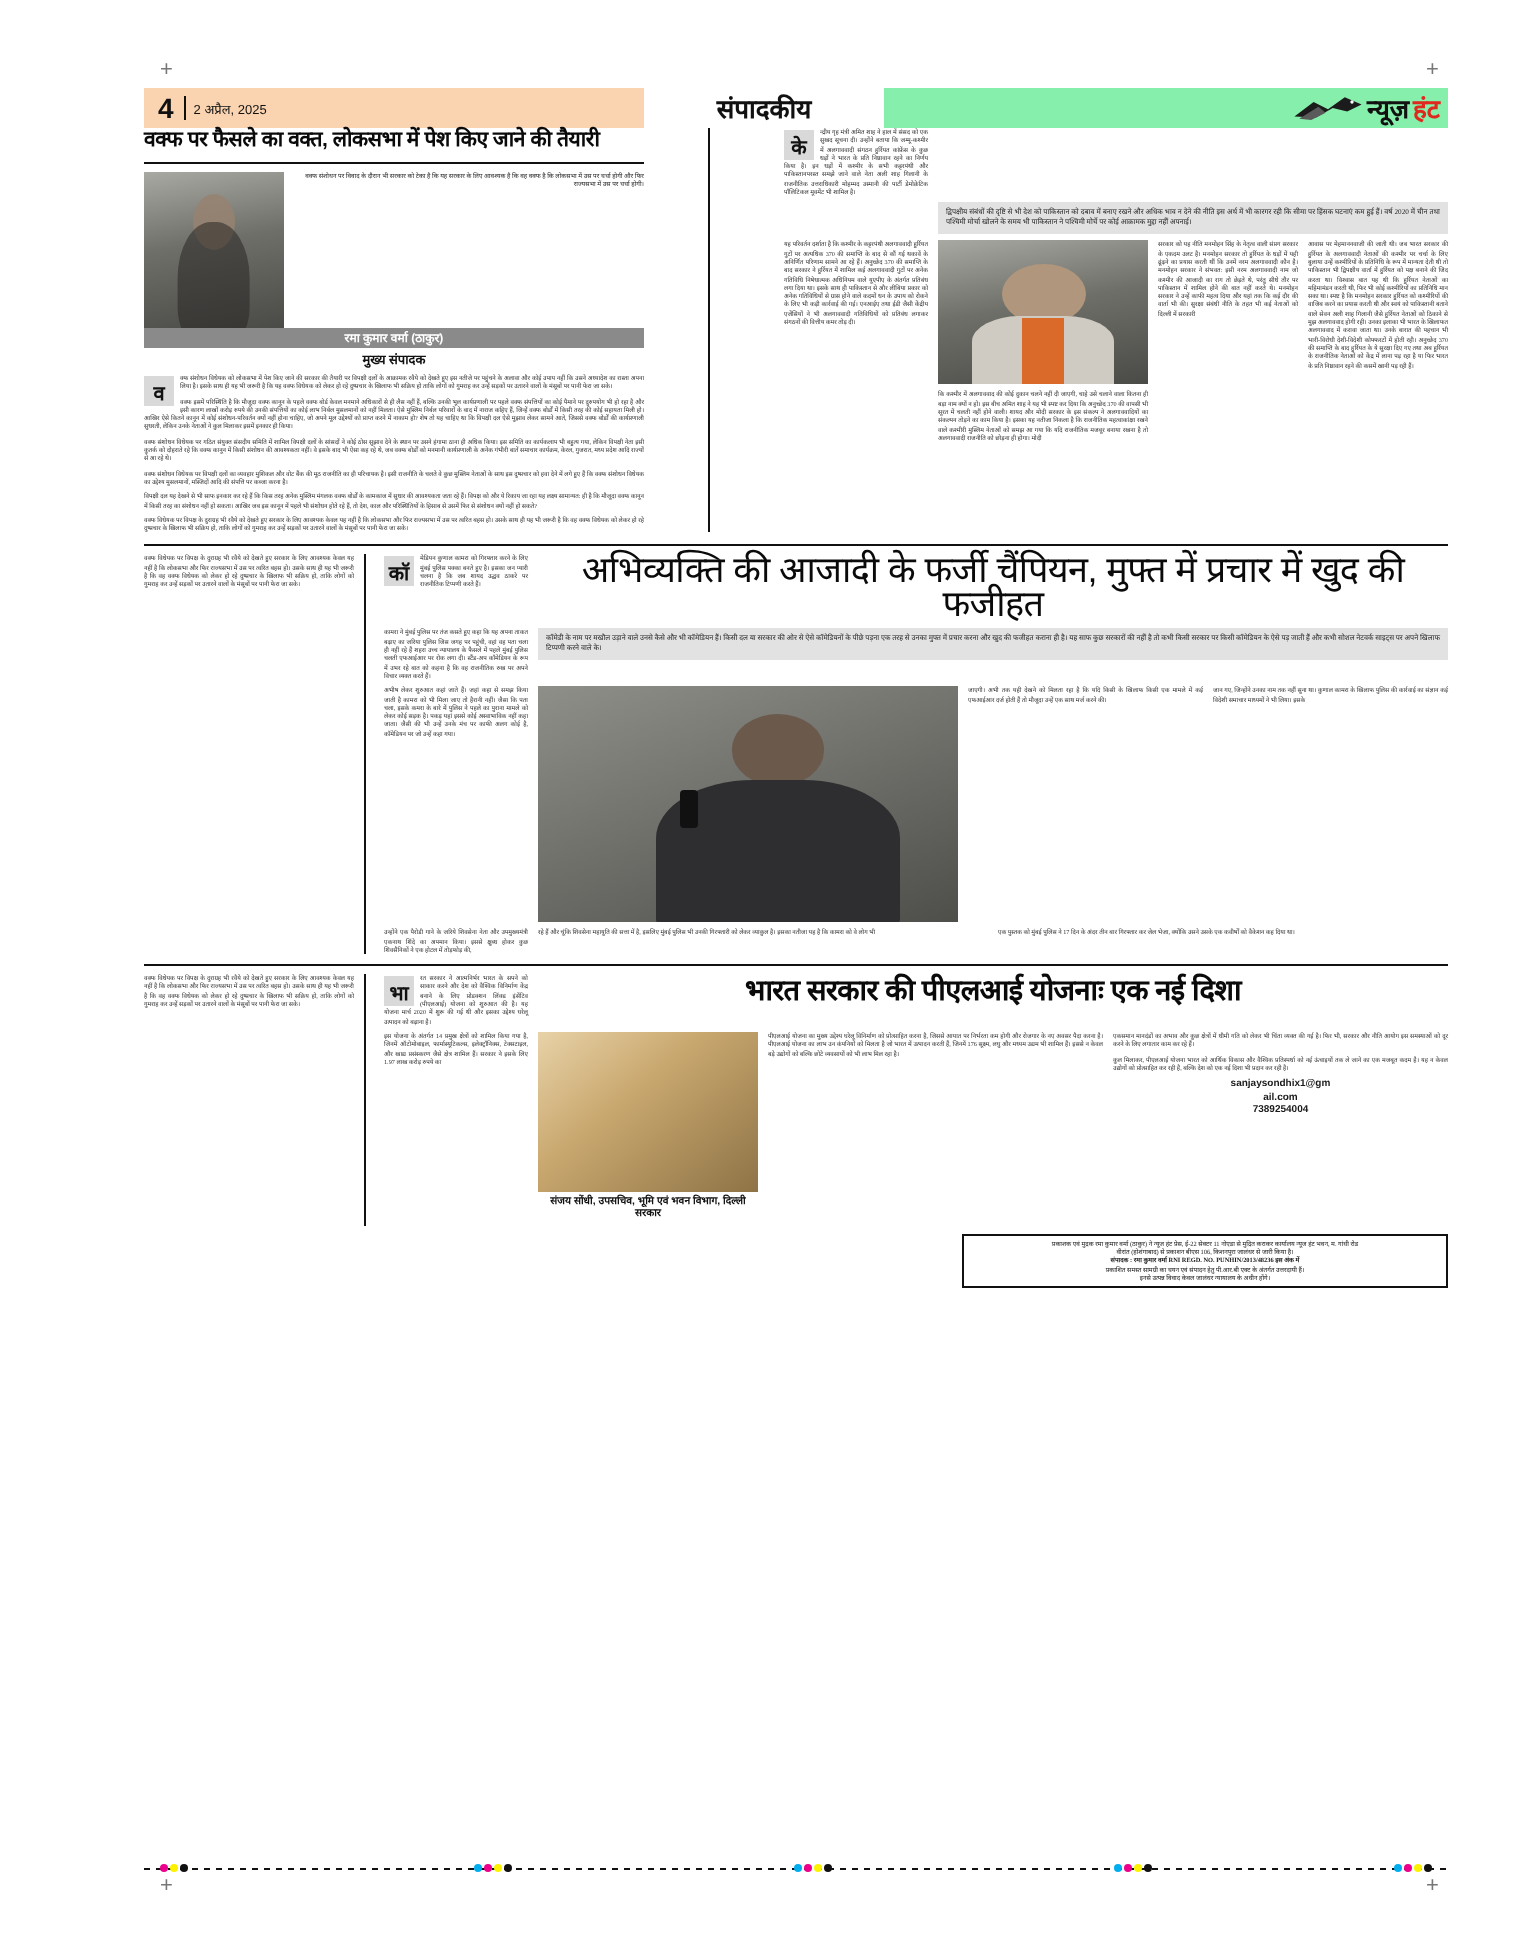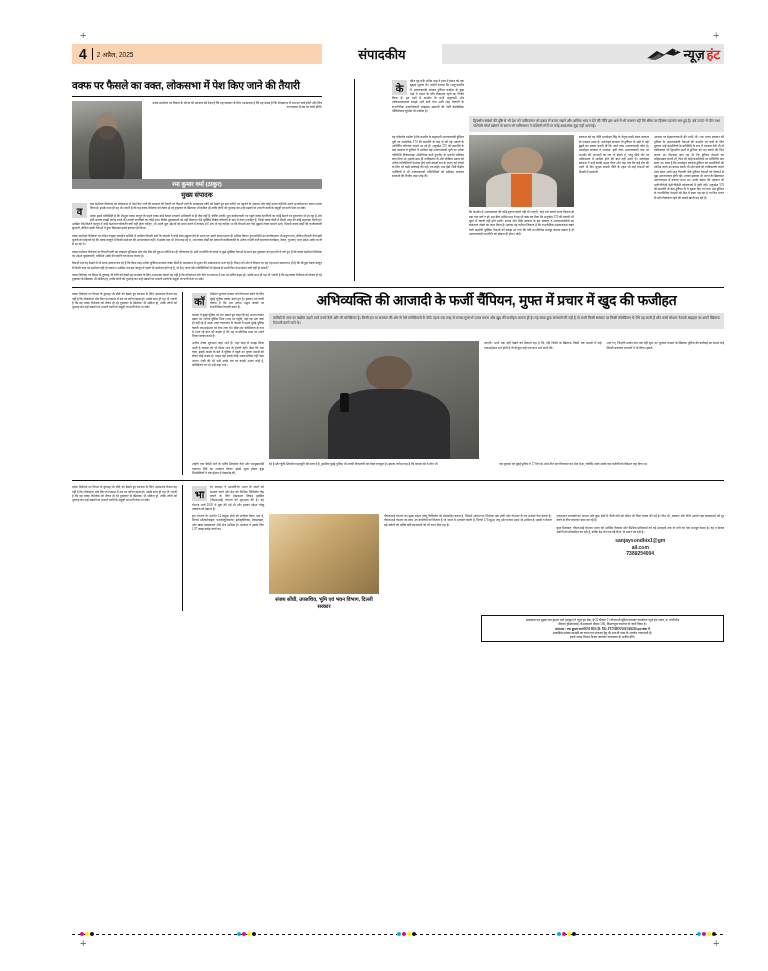--- a/index.html
+++ b/index.html
@@ -16,41 +16,41 @@
   .sheet{position:absolute;left:72px;top:44px;width:652px;height:893px;}
 
   
   .masthead{display:flex;align-items:stretch;height:20px;border-bottom:0;}
   .folio{display:flex;align-items:center;width:250px;background:#fad4b0;}
   .folio .pn{font-weight:bold;font-size:14px;padding:0 5px 0 7px;color:#111;letter-spacing:0;}
   .folio .vr{width:1px;background:#111;height:12px;}
   .folio .dt{font-size:6.5px;padding-left:4px;color:#111;}
   .section-name{width:120px;display:flex;align-items:center;justify-content:center;
     font-size:13px;font-weight:bold;color:#111;background:#fff;}
-  .brandbar{flex:1;background:#e5e5e5;position:relative;display:flex;align-items:center;justify-content:flex-end;}
+  .brandbar{flex:1;background:#86efac;position:relative;display:flex;align-items:center;justify-content:flex-end;}
   .logo{display:flex;align-items:center;gap:2px;padding-right:4px;}
   .logo .bird{width:36px;height:16px;}
   .logo .nm{font-size:13px;font-weight:bold;color:#111;}
   .logo .hunt{font-size:13px;font-weight:bold;color:#e0281e;}
 
   
   .col-text{font-size:3.1px;line-height:4.3px;text-align:justify;color:#2a2a2a;
     font-family:"Liberation Serif",serif;}
   .rule-v{background:#111;width:1px;}
 
   
-  .top{display:flex;margin-top:15px;gap:28px;}
+  .top{display:flex;margin-top:0;gap:28px;}
   .left-pack{width:250px;}
   .right-pack{flex:1;padding-left:5px;}
 
   .hl1{font-size:10.5px;font-weight:bold;line-height:13px;color:#0a0a0a;
        font-family:"Liberation Sans",sans-serif;letter-spacing:-.2px;}
   .hl-main{font-size:15.5px;font-weight:bold;line-height:19px;color:#0a0a0a;
        letter-spacing:-.3px;margin-top:1px;}
-  .hl-mid{font-size:14px;font-weight:bold;line-height:17px;color:#0a0a0a;letter-spacing:-.3px;text-align:center;}
+  .hl-mid{font-size:18px;font-weight:normal;line-height:17px;color:#0a0a0a;letter-spacing:-.3px;text-align:center;}
   .hl-bot{font-size:14.5px;font-weight:bold;line-height:18px;color:#0a0a0a;letter-spacing:-.3px;text-align:center;}
 
   .dropcap{float:left;width:15px;height:15px;background:#d9d9d9;color:#111;
     font-size:10px;font-weight:bold;display:flex;align-items:center;justify-content:center;
     margin:1px 3px 1px 0;}
 
   .photo{background:linear-gradient(170deg,#a9a9a4,#6f6f6a 45%,#4a4a46);position:relative;overflow:hidden;}
   .photo.person::after{content:"";position:absolute;left:50%;top:32%;transform:translateX(-50%);
     width:52%;height:78%;border-radius:46% 46% 30% 30%;background:rgba(40,38,36,.55);}
   .photo.person::before{content:"";position:absolute;left:50%;top:14%;transform:translateX(-50%);
@@ -256,20 +256,23 @@
       </div>
 
       <div class="rule-v"></div>
 
       <div style="flex:1;padding-left:4px;">
         <div style="display:flex;gap:5px;">
           <div style="width:72px;">
             <span class="dropcap">भा</span>
             <div class="col-text">रत सरकार ने आत्मनिर्भर भारत के सपने को साकार करने और देश को वैश्विक विनिर्माण केंद्र बनाने के लिए प्रोडक्शन लिंक्ड इंसेंटिव (पीएलआई) योजना को शुरुआत की है। यह योजना मार्च 2020 में शुरू की गई थी और इसका उद्देश्य घरेलू उत्पादन को बढ़ाना है।</div>
           </div>
+          <div style="flex:1;">
+            <div class="hl-bot">भारत सरकार की पीएलआई योजनाः एक नई दिशा</div>
+          </div>
         </div>
 
         <div style="display:flex;gap:5px;margin-top:3px;">
           <div style="width:72px;">
             <div class="col-text">इस योजना के अंतर्गत 14 प्रमुख क्षेत्रों को शामिल किया गया है, जिनमें ऑटोमोबाइल, फार्मास्यूटिकल्स, इलेक्ट्रॉनिक्स, टेक्सटाइल, और खाद्य प्रसंस्करण जैसे क्षेत्र शामिल हैं। सरकार ने इसके लिए 1.97 लाख करोड़ रुपये का</div>
           </div>
           <div style="width:110px;">
             <div class="photo-bot" style="height:80px;"></div>
             <div class="cap">संजय सोंधी, उपसचिव, भूमि एवं भवन विभाग, दिल्ली सरकार</div>
           </div>

